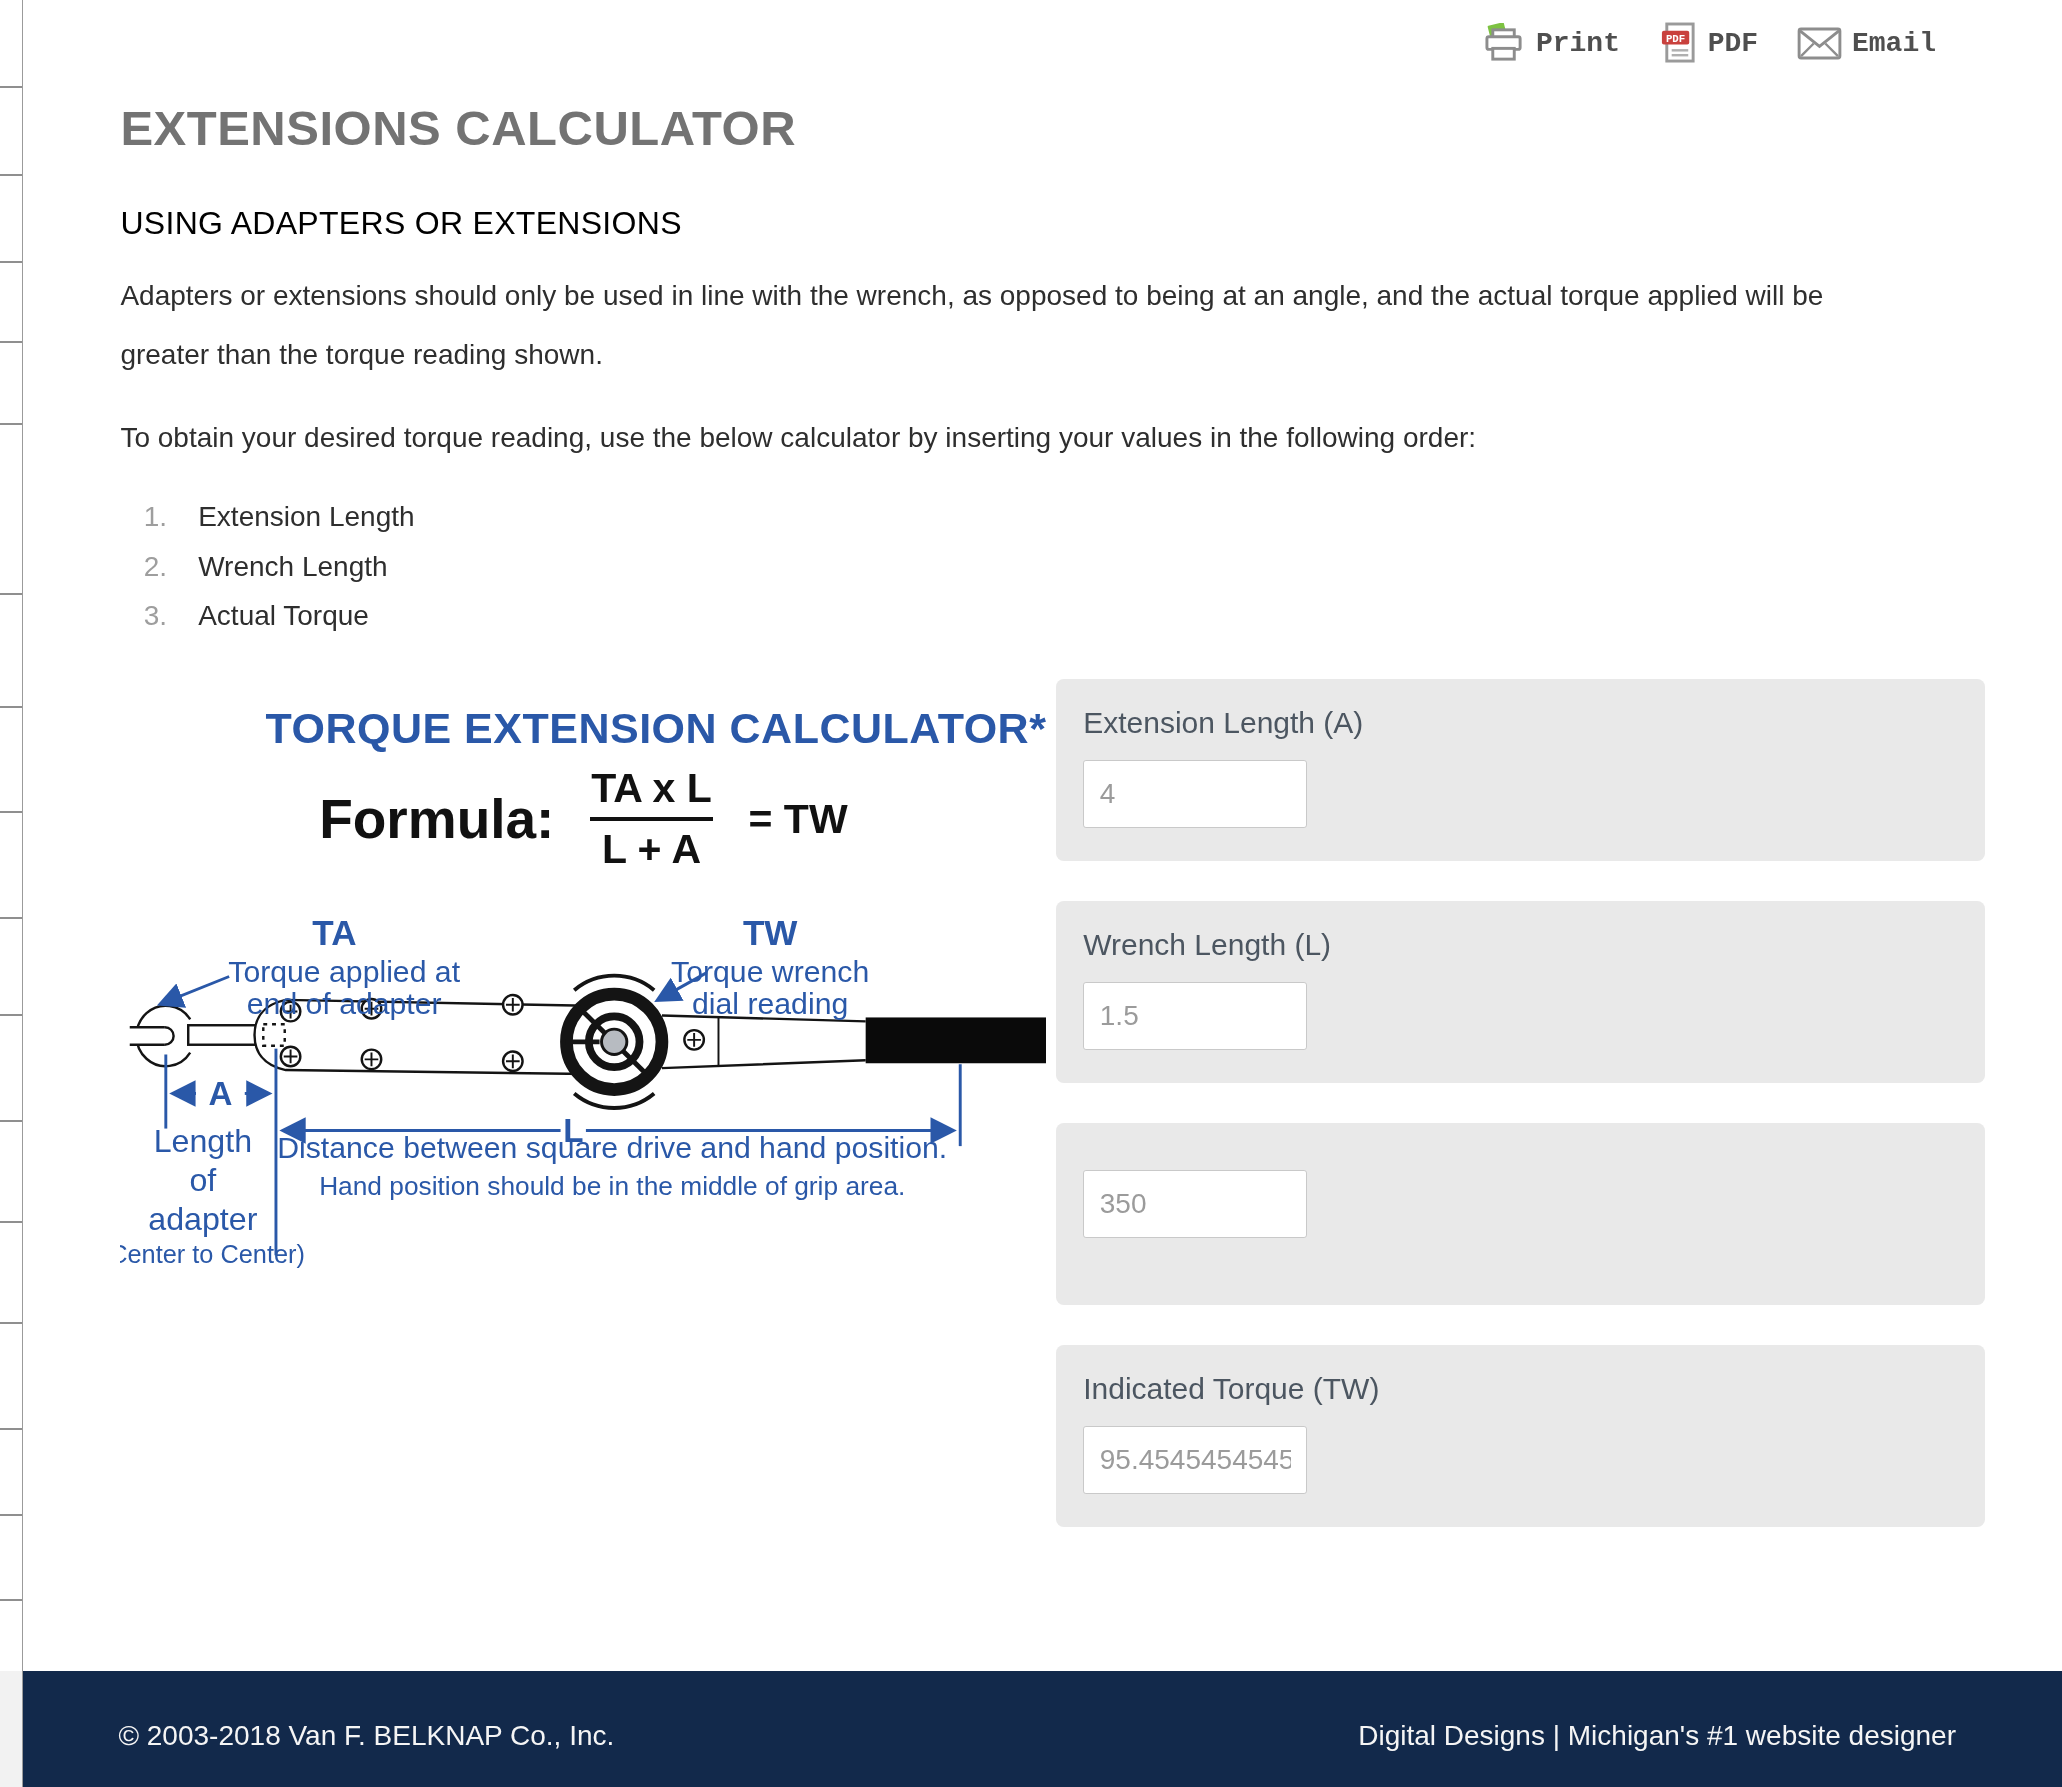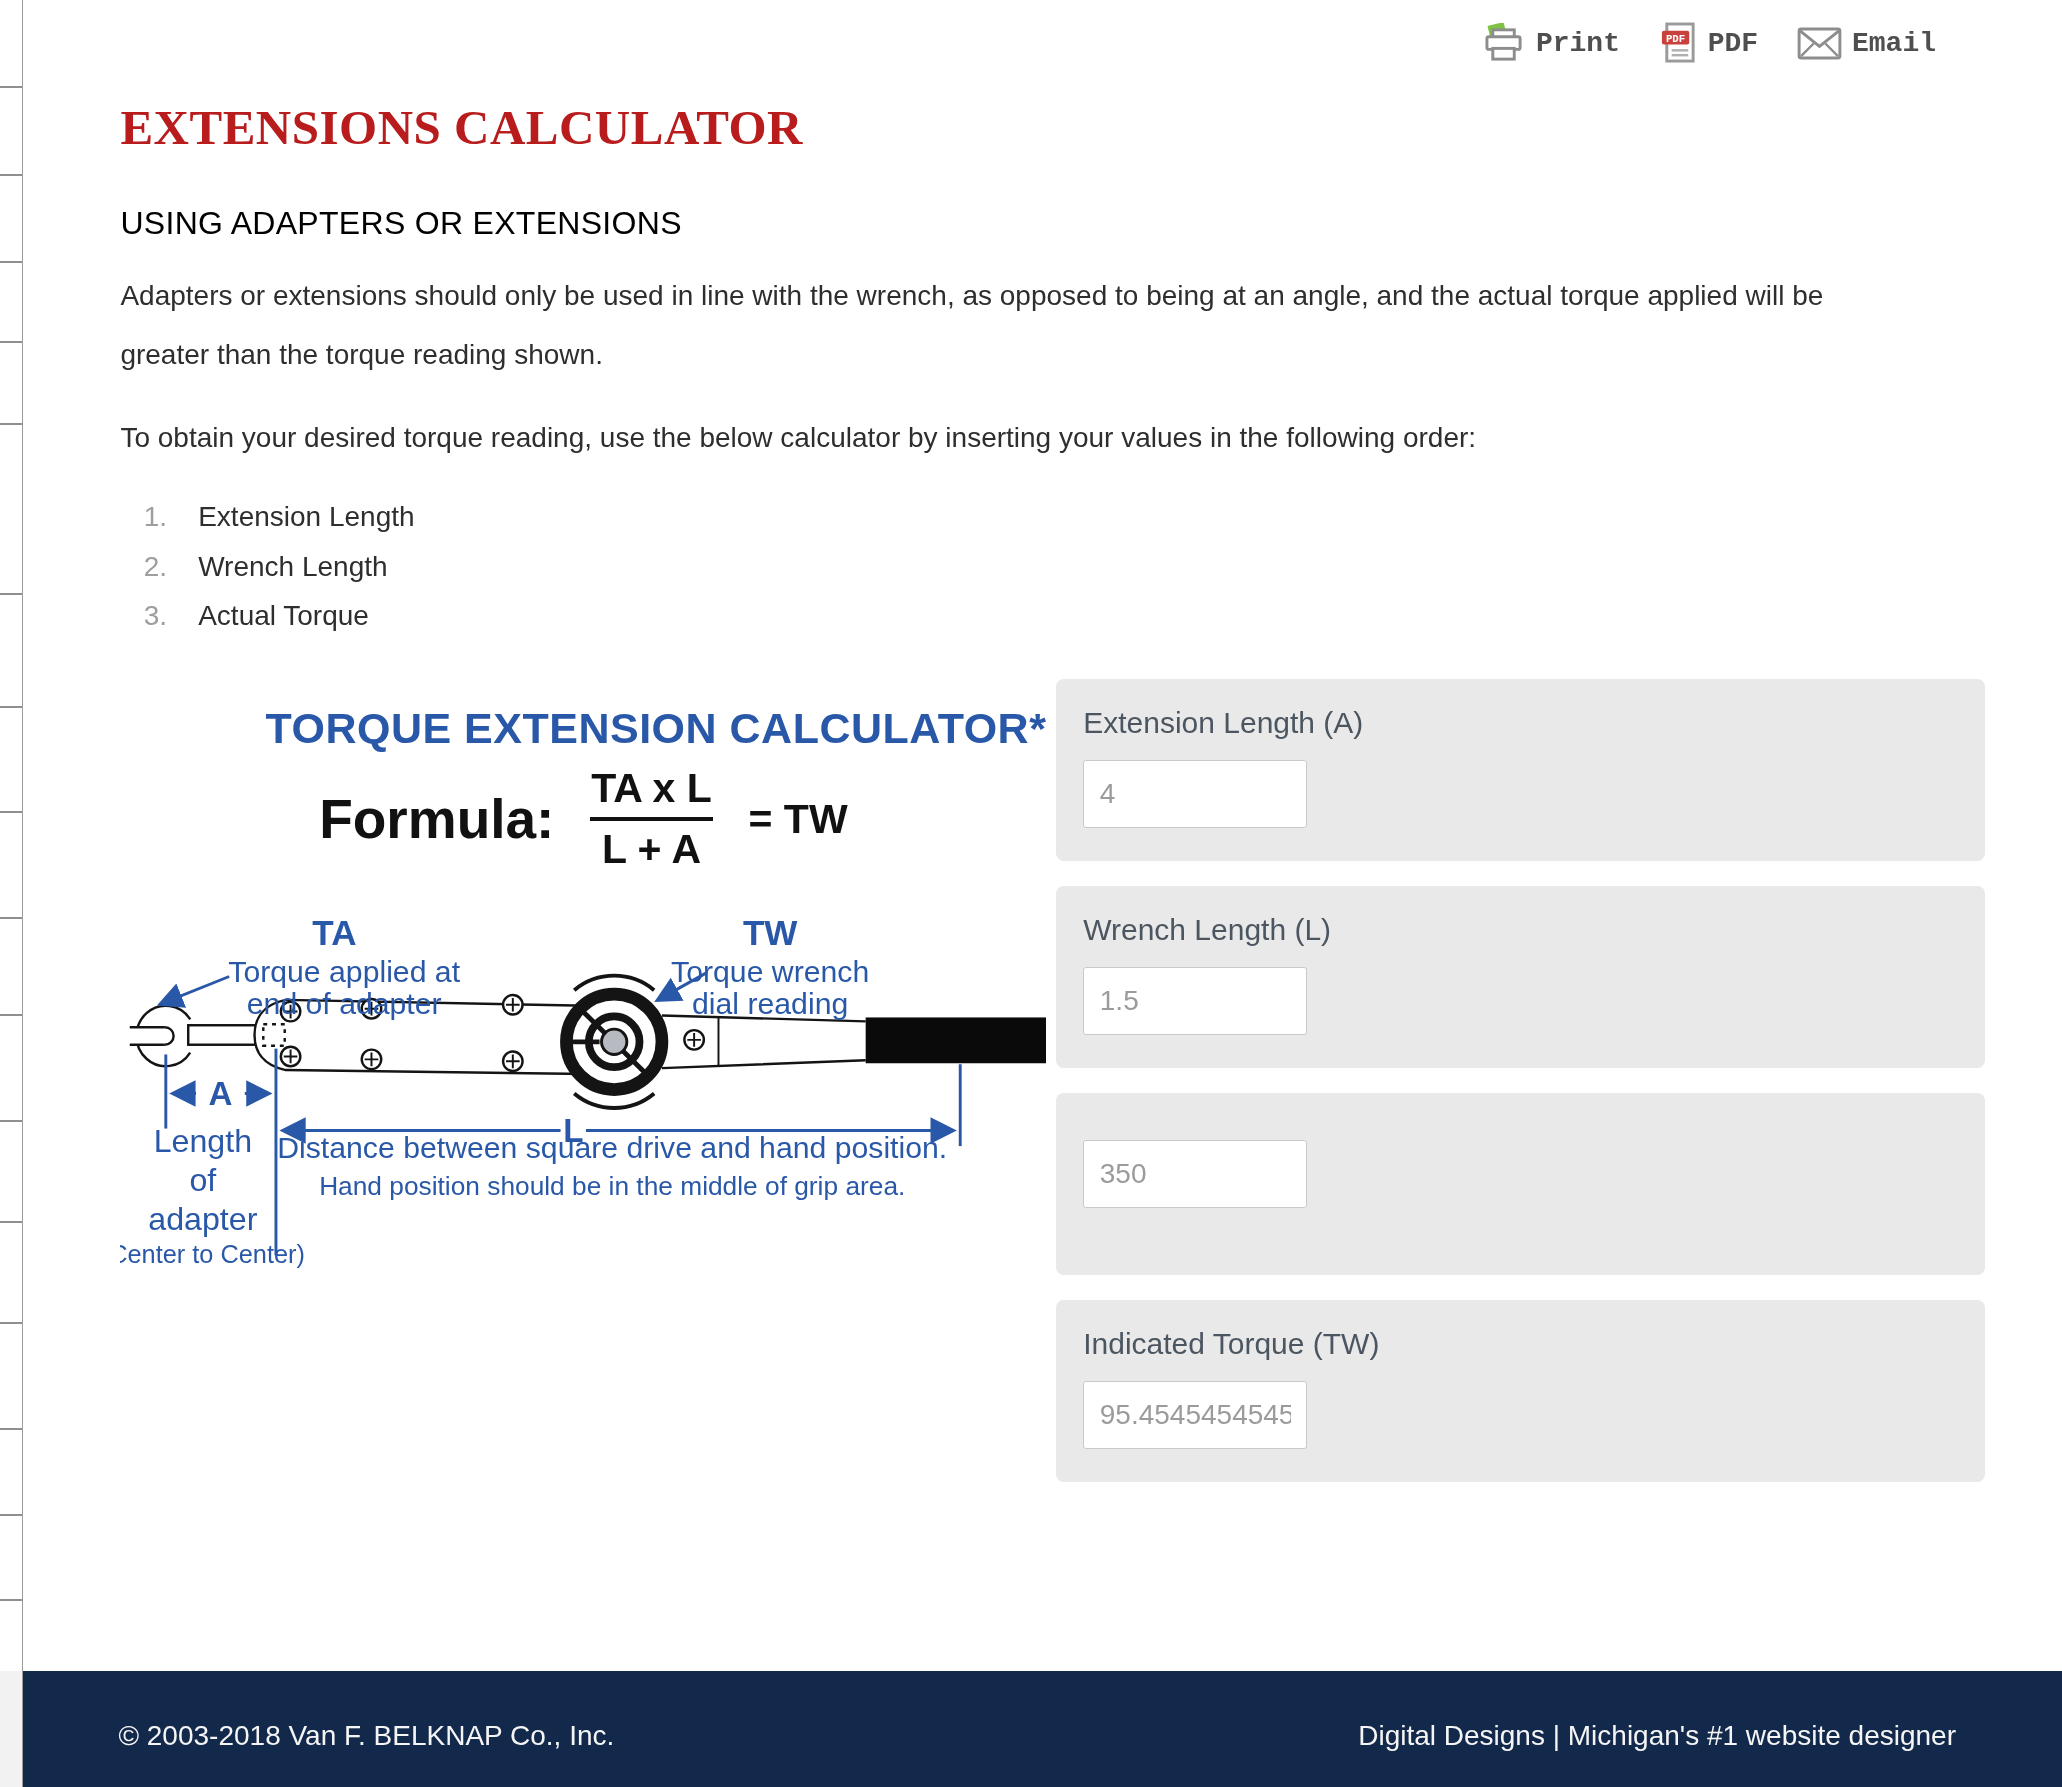--- a/index.html
+++ b/index.html
@@ -20,21 +20,21 @@
   .rail-line{position:absolute;left:0;width:22.4px;border-top:2px solid #8f8f8f;}
   .rail-foot{position:absolute;left:0;top:1671px;width:22.4px;height:117px;background:#f2f2f2;}
 
   .content{margin-left:23.4px;padding:0 78px 0 97px;}
 
   
   .toolbar{display:flex;justify-content:flex-end;align-items:center;gap:39px;padding-top:21.5px;margin-right:49px;font-family:Liberation Mono, monospace;}
   .tool-item{display:flex;align-items:center;gap:9.8px;font-weight:bold;font-size:28px;color:#4f4f4f;cursor:pointer;}
   .tool-item svg{display:block;}
 
-  h1{font-size:49px;font-weight:800;color:#b91c1c;margin:35px 0 0;line-height:1.15;letter-spacing:0.5px;font-family:Liberation Serif, serif;}
+  h1{font-size:49px;font-weight:800;color:#737373;margin:35px 0 0;line-height:1.15;letter-spacing:0.5px;}
   h2{font-size:32px;font-weight:400;color:#000000;margin:49px 0 0;letter-spacing:0.3px;}
   .para{font-size:28px;line-height:2.1;margin:25px 0 0;max-width:1794px;color:#2e2e2e;}
   ol.steps{list-style:none;margin:33px 0 0;padding:0 0 0 23.4px;}
   ol.steps li{display:flex;gap:23.4px;font-size:28px;margin:17.6px 0;}
   .step-num{color:#9e9e9e;min-width:31px;}
 
   .columns{display:flex;gap:9.8px;margin-top:47px;align-items:flex-start;}
   .diagram-col{width:926px;flex:none;}
   .form-col{flex:1;min-width:0;}
 
@@ -45,21 +45,21 @@
   .frac .num{padding:0 11.7px 4.9px;}
   .frac .den{border-top:4.9px solid #111;padding:4.9px 11.7px 0;}
   .formula-result{font-size:41px;}
   svg.wrench{display:block;margin-top:39px;}
   svg.wrench text{font-family:"Liberation Sans",sans-serif;}
   .dt{fill:var(--accent);}
   .dtb{fill:var(--accent);font-weight:bold;}
   .bl{stroke:var(--accent);}
 
   
-  .panel{background:var(--panel-bg);border-radius:7.8px;height:182px;padding:27px 27px;margin-bottom:25px;}
+  .panel{background:var(--panel-bg);border-radius:7.8px;height:182px;padding:27px 27px;margin-bottom:40px;}
   .panel-label{font-size:30px;color:#4c5661;}
   .panel input{display:block;margin-top:19.5px;width:224px;height:68px;border:1px solid #c9c9c9;border-radius:2.9px;background:#fff;font-size:28px;color:#9b9b9b;padding:0 15.6px;font-family:"Liberation Sans",sans-serif;outline:none;white-space:nowrap;overflow:hidden;}
 
   
   .footer{position:absolute;left:23.4px;right:0;top:1671px;height:129px;background:var(--footer-bg);display:flex;align-items:center;justify-content:space-between;padding:0 107px 0 95px;color:#f5f5f5;font-size:28px;}
 </style>
 </head>
 <body>
 
 <div class="page">

